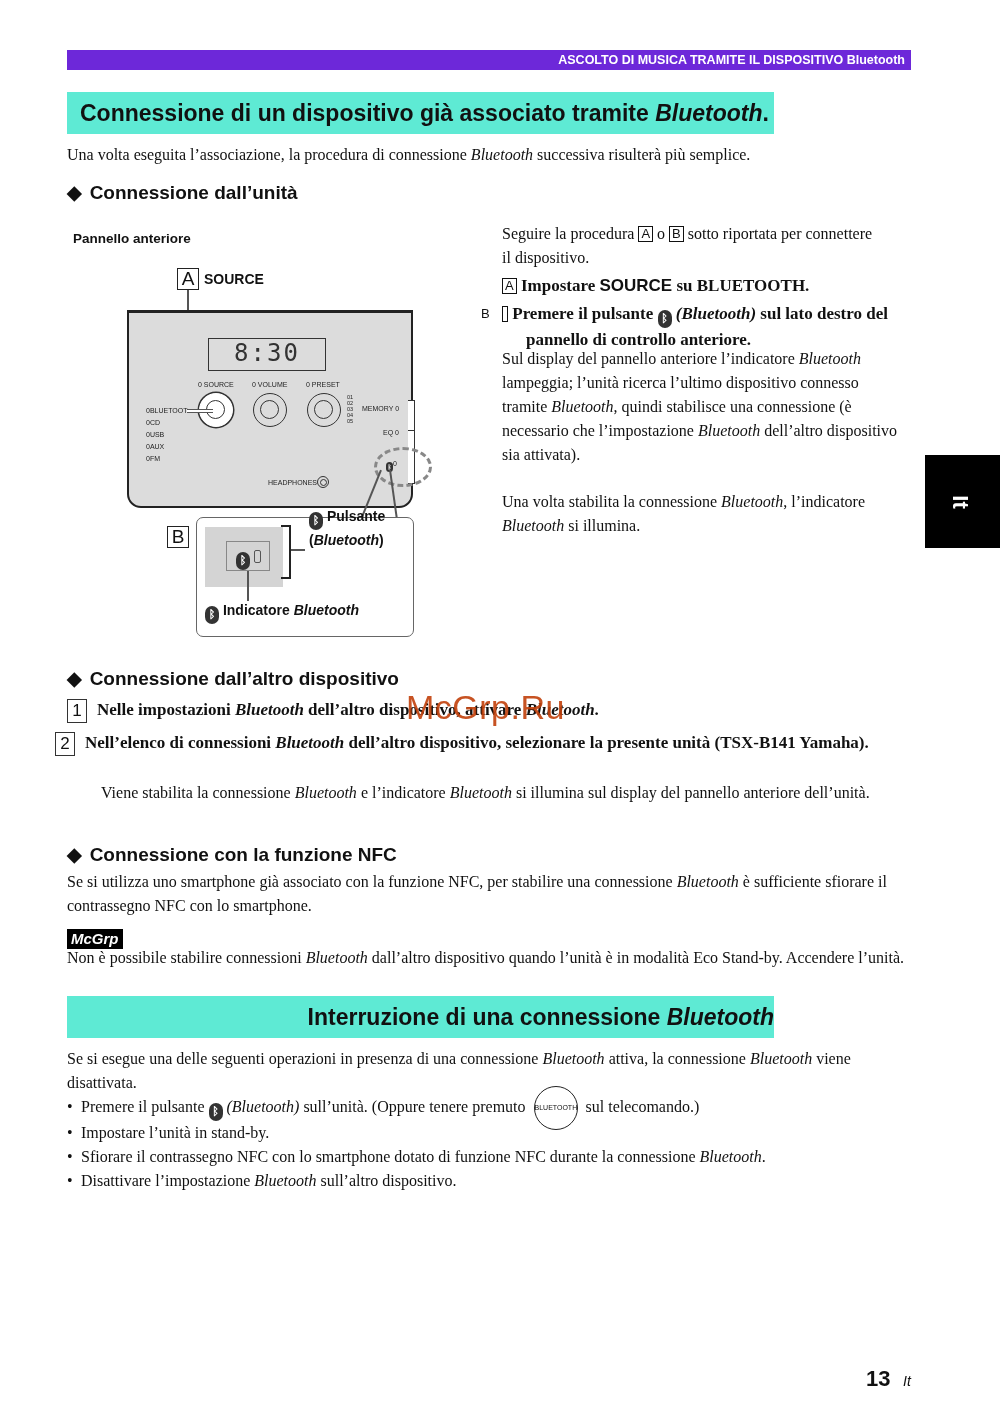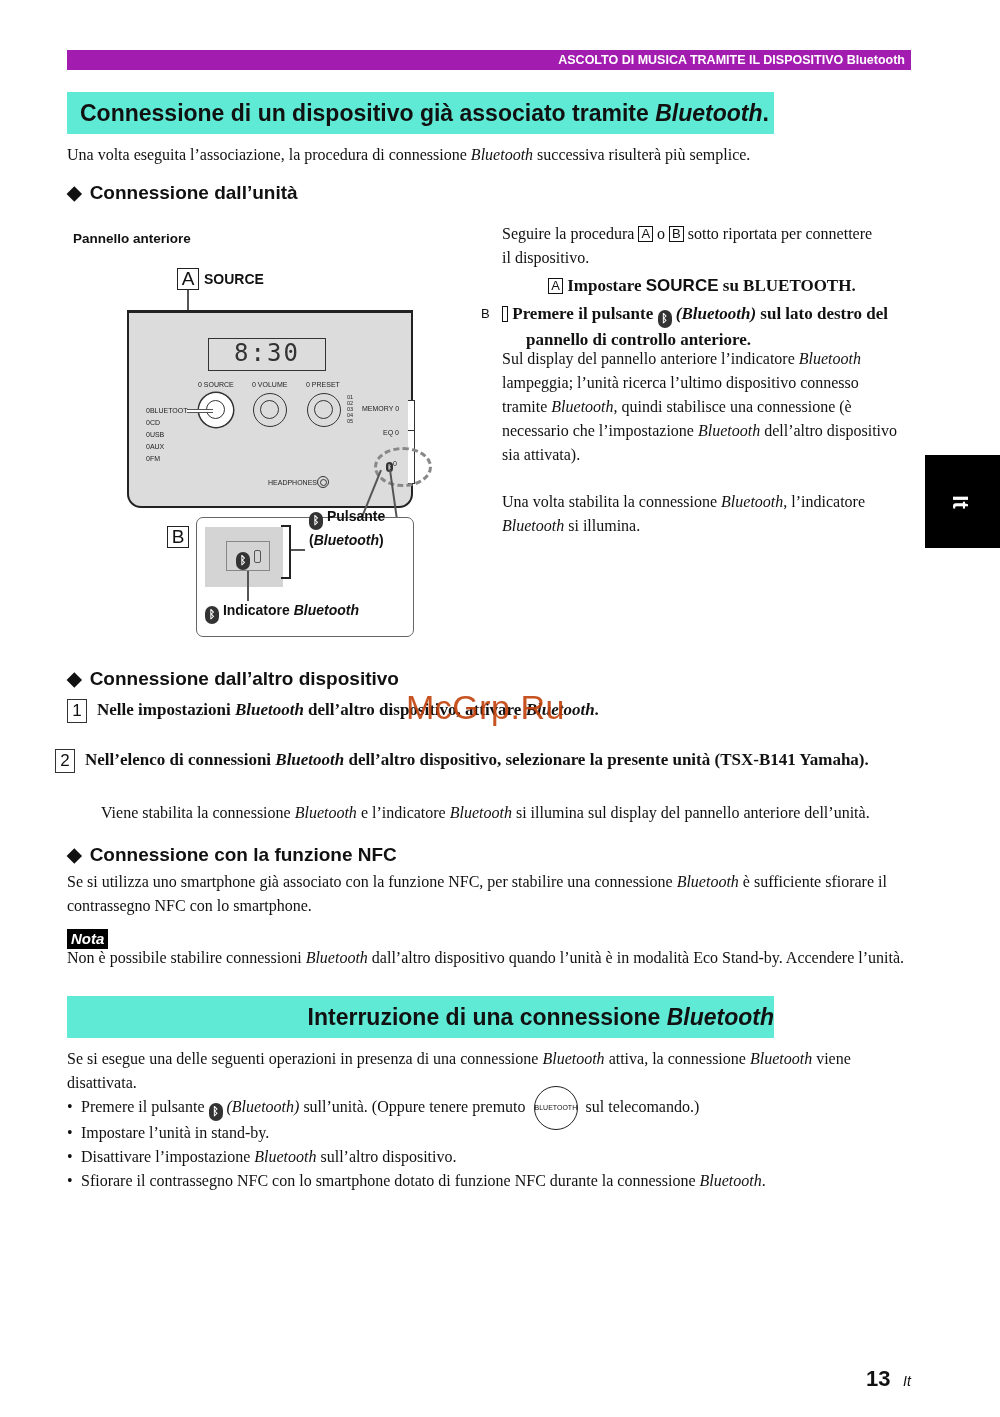--- a/index.html
+++ b/index.html
@@ -1,21 +1,21 @@
 <!DOCTYPE html>
 <html><head>
 <meta charset="utf-8">
 <style>
   html, body { margin: 0; padding: 0; background: #fff; }
   body { width: 1000px; height: 1417px; position: relative; overflow: hidden; font-family: "Liberation Serif", serif; color: #111; }
   .abs { position: absolute; }
   .sans { font-family: "Liberation Sans", sans-serif; }
   i, .it { font-style: italic; }
 
-  .header-bar { left: 67px; top: 50px; width: 844px; height: 20px; background: #a21caf; color: #fff; font-family: "Liberation Sans", sans-serif; font-weight: bold; font-size: 12.5px; text-align: right; line-height: 20px; padding-right: 6px; box-sizing: border-box; }
+  .header-bar { left: 67px; top: 50px; width: 844px; height: 20px; background: #6d28d9; color: #fff; font-family: "Liberation Sans", sans-serif; font-weight: bold; font-size: 12.5px; text-align: right; line-height: 20px; padding-right: 6px; box-sizing: border-box; }
   .section-title { left: 67px; width: 707px; height: 42px; background: #5eead4; font-family: "Liberation Sans", sans-serif; font-weight: bold; font-size: 23px; line-height: 42px; padding-left: 13px; box-sizing: border-box; }
   .para { font-size: 16px; line-height: 24px; }
   .sub-heading { font-family: "Liberation Sans", sans-serif; font-weight: bold; font-size: 19px; line-height: 24px; }
   .diamond { display: inline-block; margin-right: 8px; }
 
   .letter-box { display: inline-block; border: 1.2px solid #111; font-family: "Liberation Sans", sans-serif; font-size: 13px; line-height: 14px; padding: 0 2px; vertical-align: 1px; font-weight: normal; }
   .step-box { display: inline-block; border: 1px solid #333; width: 18px; height: 22px; line-height: 22px; text-align: center; font-family: "Liberation Sans", sans-serif; font-size: 17px; font-weight: normal; margin-right: 10px; vertical-align: middle; }
 
   .bt-icon { display: inline-block; width: 14px; height: 18px; border-radius: 7px; background: #333; color: #fff; font-family: "DejaVu Sans", sans-serif; font-size: 11px; line-height: 18px; text-align: center; vertical-align: -3px; font-weight: bold; }
 
@@ -121,53 +121,53 @@
 <div class="abs line" style="left:247px; top:571px; width:1.5px; height:30px;"></div>
 
 <div class="abs label-sans" style="left:309px; top:506px; line-height:20px;">
   <div><span class="bt-icon">ᛒ</span> <span>Pulsante</span></div>
   <div><span>(</span><i>Bluetooth</i><span>)</span></div>
 </div>
 <div class="abs label-sans" style="left:205px; top:602px;"><span class="bt-icon">ᛒ</span> <span>Indicatore </span><i>Bluetooth</i></div>
 
 <div class="abs para" style="left:502px; top:222px; width:380px;"><span>Seguire la procedura </span><span class="letter-box">A</span><span> o </span><span class="letter-box">B</span><span> sotto riportata per connettere il dispositivo.</span></div>
 
-<div class="abs para" style="left:502px; top:274px; width:400px; font-weight:bold; font-size:17px;text-align:center;"><span class="letter-box">A</span> <span>Impostare </span><span class="sans">SOURCE</span><span> su BLUETOOTH.</span></div>
+<div class="abs para" style="left:502px; top:274px; width:400px; font-weight:bold; font-size:17px;"><span class="letter-box">A</span> <span>Impostare </span><span class="sans">SOURCE</span><span> su BLUETOOTH.</span></div>
 
 <div class="abs para" style="left:502px; top:302px; width:405px; font-weight:bold; font-size:17px; line-height:23px; padding-left:24px; text-indent:-24px; box-sizing:border-box;"><span class="letter-box">B</span> <span>Premere il pulsante </span><span class="bt-icon" style="text-indent:0;">ᛒ</span> <i>(Bluetooth)</i><span> sul lato destro del pannello di controllo anteriore.</span></div>
 
 <div class="abs para" style="left:502px; top:347px; width:400px;"><span>Sul display del pannello anteriore l’indicatore </span><i>Bluetooth</i><span> lampeggia; l’unità ricerca l’ultimo dispositivo connesso tramite </span><i>Bluetooth</i><span>, quindi stabilisce una connessione (è necessario che l’impostazione </span><i>Bluetooth</i><span> dell’altro dispositivo sia attivata).</span></div>
 
 <div class="abs para" style="left:502px; top:490px; width:400px;"><span>Una volta stabilita la connessione </span><i>Bluetooth</i><span>, l’indicatore </span><i>Bluetooth</i><span> si illumina.</span></div>
 
 <div class="abs side-tab">
     <span>It</span>
   </div>
 
 <div class="abs sub-heading" style="left:67px; top:667px;"><span class="diamond">◆</span><span>Connessione dall’altro dispositivo</span></div>
 
 <div class="abs para" style="left:67px; top:698px; width:850px; font-weight:bold; font-size:17px;"><span class="step-box">1</span><span>Nelle impostazioni </span><i>Bluetooth</i><span> dell’altro dispositivo, attivare </span><i>Bluetooth</i><span>.</span></div>
 
-<div class="abs para" style="left:67px; top:747px; width:820px; font-weight:bold; font-size:17px; line-height:26px; padding-left:22px; text-indent:-34px; box-sizing:border-box;"><span class="step-box" style="text-indent:0;">2</span><span>Nell’elenco di connessioni </span><i>Bluetooth</i><span> dell’altro dispositivo, selezionare la presente unità (TSX-B141 Yamaha).</span></div>
+<div class="abs para" style="left:67px; top:730px; width:820px; font-weight:bold; font-size:17px; line-height:26px; padding-left:22px; text-indent:-34px; box-sizing:border-box;"><span class="step-box" style="text-indent:0;">2</span><span>Nell’elenco di connessioni </span><i>Bluetooth</i><span> dell’altro dispositivo, selezionare la presente unità (TSX-B141 Yamaha).</span></div>
 
-<div class="abs para" style="left:101px; top:781px; width:790px;margin-top:20px;"><span>Viene stabilita la connessione </span><i>Bluetooth</i><span> e l’indicatore </span><i>Bluetooth</i><span> si illumina sul display del pannello anteriore dell’unità.</span></div>
+<div class="abs para" style="left:101px; top:781px; width:790px;"><span>Viene stabilita la connessione </span><i>Bluetooth</i><span> e l’indicatore </span><i>Bluetooth</i><span> si illumina sul display del pannello anteriore dell’unità.</span></div>
 
 <div class="abs sub-heading" style="left:67px; top:843px;"><span class="diamond">◆</span><span>Connessione con la funzione NFC</span></div>
 <div class="abs para" style="left:67px; top:870px; width:840px;"><span>Se si utilizza uno smartphone già associato con la funzione NFC, per stabilire una connessione </span><i>Bluetooth</i><span> è sufficiente sfiorare il contrassegno NFC con lo smartphone.</span></div>
 
-<div class="abs" style="left:67px; top:929px;"><span class="nota">Nota</span></div>
+<div class="abs" style="left:67px; top:929px;"><span class="nota">McGrp</span></div>
 <div class="abs para" style="left:67px; top:948px; width:840px; line-height:20px;"><span>Non è possibile stabilire connessioni </span><i>Bluetooth</i><span> dall’altro dispositivo quando l’unità è in modalità Eco Stand-by. Accendere l’unità.</span></div>
 
 <div class="abs section-title" style="top:996px;text-align:right;"><span>Interruzione di una connessione </span><i>Bluetooth</i></div>
 
 <div class="abs para" style="left:67px; top:1047px; width:845px;"><span>Se si esegue una delle seguenti operazioni in presenza di una connessione </span><i>Bluetooth</i><span> attiva, la connessione </span><i>Bluetooth</i><span> viene disattivata.</span></div>
 
 <ul class="abs bullet-list" style="left:67px; top:1095px; width:850px;">
   <li><span>Premere il pulsante </span><span class="bt-icon">ᛒ</span> <i>(Bluetooth)</i><span> sull’unità. (Oppure tenere premuto </span><span class="remote-btn">BLUETOOTH</span><span> sul telecomando.)</span></li>
   <li><span>Impostare l’unità in stand-by.</span></li>
+  <li><span>Sfiorare il contrassegno NFC con lo smartphone dotato di funzione NFC durante la connessione </span><i>Bluetooth</i><span>.</span></li>
   <li><span>Disattivare l’impostazione </span><i>Bluetooth</i><span> sull’altro dispositivo.</span></li>
-  <li><span>Sfiorare il contrassegno NFC con lo smartphone dotato di funzione NFC durante la connessione </span><i>Bluetooth</i><span>.</span></li>
 </ul>
 
 <div class="abs watermark">McGrp.Ru</div>
 
 <div class="abs page-num">13</div>
 <div class="abs page-lang">It</div>
 
 </body></html>

